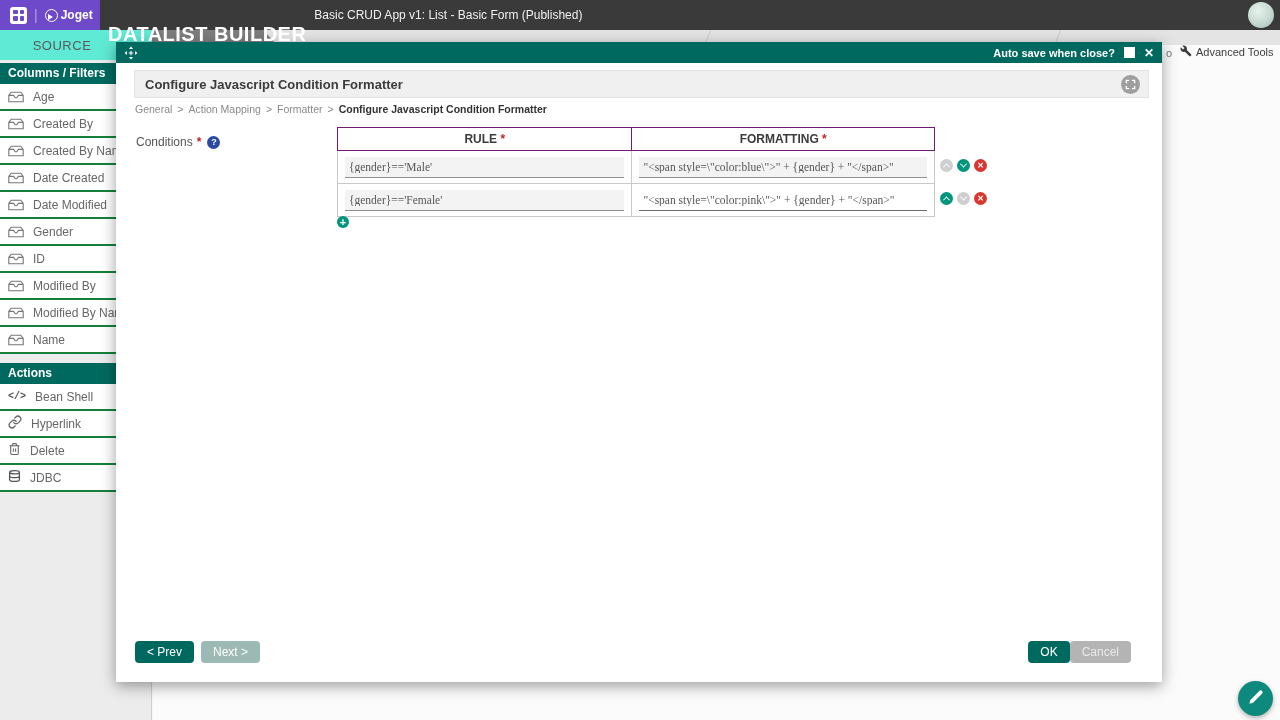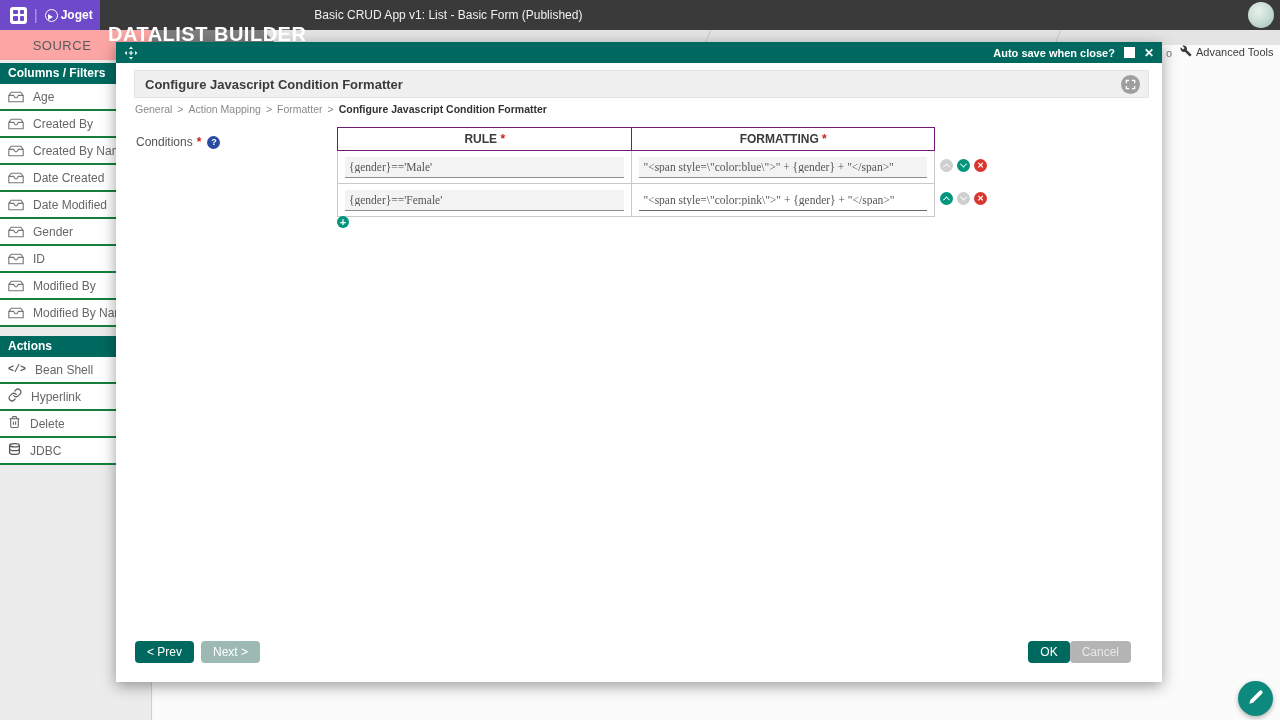--- a/index.html
+++ b/index.html
@@ -15,21 +15,21 @@
   .jogetlogo { display:flex; align-items:center; gap:3px; color:#fff; font-weight:bold; font-size:12px; }
   .jogetcircle { width:13px; height:13px; border:1.5px solid #fff; border-radius:50%; position:relative; }
   .jogetcircle:after { content:""; position:absolute; left:2px; top:4px; width:0; height:0; border-left:5px solid #fff; border-top:3px solid transparent; border-bottom:3px solid transparent; }
   .apptitle { color:#fff; font-size:20px; font-weight:bold; margin-left:8px; letter-spacing:0.5px; white-space:nowrap;margin-top:39px; }
   .appsubtitle { color:#f0f0f0; font-size:12px; margin-left:8px; white-space:nowrap; }
   .avatar { position:absolute; right:6px; top:2px; width:26px; height:26px; border-radius:50%;
             background:radial-gradient(circle at 40% 35%, #e7f2ec 0%, #c4d9d0 55%, #9dbbb1 100%); }
 
   
   .rail { position:absolute; left:0; top:30px; width:152px; height:690px; background:#ececec; border-right:1px solid #d0d0d0; }
-  .source-tab { position:absolute; left:0; top:30px; width:152px; height:30px; background:#fca5a5; display:flex; align-items:center; justify-content:center; padding-right:28px; color:#5a5a5a; font-size:13px; letter-spacing:0.5px; }
+  .source-tab { position:absolute; left:0; top:30px; width:152px; height:30px; background:#5eead4; display:flex; align-items:center; justify-content:center; padding-right:28px; color:#5a5a5a; font-size:13px; letter-spacing:0.5px; }
   .tabstrip { position:absolute; left:152px; top:30px; width:1128px; height:15px; background:#e4e4e4; overflow:hidden; }
   .tab-dark { position:absolute; left:0; top:0; width:125px; height:15px; background:#7d7d7d; clip-path:polygon(0 0, 89% 0, 100% 100%, 0 100%); }
   .tab-slash { position:absolute; top:-3px; width:1px; height:22px; background:#c9c9c9; transform:rotate(22deg); }
   .content-bg { position:absolute; left:153px; top:45px; width:1127px; height:675px; background:#fbfbfb; }
   .adv-tools { position:absolute; left:1180px; top:45px; display:flex; align-items:center; gap:4px; font-size:11px; color:#3c3c3c; z-index:5; }
   .partial-tab-text { position:absolute; left:1166px; top:47px; font-size:11px; color:#777; z-index:5; }
 
   
   .sidebar { position:absolute; left:0; top:63px; width:152px; background:#fff; z-index:2; }
   .sb-head { background:#00695f; color:#fff; font-weight:bold; font-size:12px; height:21px; line-height:21px; padding-left:8px; }
@@ -159,20 +159,26 @@
       <svg width="16" height="12" viewBox="0 0 20 14" fill="none" stroke="#777" stroke-width="1.4">
           <path d="M1 5 L4 1 H16 L19 5 V13 H1 Z M1 5 H7 L9 8 H11 L13 5 H19"></path>
         </svg>
       <span>Modified By</span>
     </div>
     <div class="sb-item">
       <svg width="16" height="12" viewBox="0 0 20 14" fill="none" stroke="#777" stroke-width="1.4">
           <path d="M1 5 L4 1 H16 L19 5 V13 H1 Z M1 5 H7 L9 8 H11 L13 5 H19"></path>
         </svg>
       <span>Modified By Name</span>
+    </div>
+    <div class="sb-item">
+      <svg width="16" height="12" viewBox="0 0 20 14" fill="none" stroke="#777" stroke-width="1.4">
+          <path d="M1 5 L4 1 H16 L19 5 V13 H1 Z M1 5 H7 L9 8 H11 L13 5 H19"></path>
+        </svg>
+      <span>Name</span>
     </div>
     <div class="sb-gap"></div>
     <div class="sb-head">Actions</div>
     <div class="sb-item">
       <span class="code-glyph">&lt;/&gt;</span>
       <span>Bean Shell</span>
     </div>
     <div class="sb-item">
       <span>
         <svg width="14" height="14" viewBox="0 0 24 24" fill="none" stroke="#666" stroke-width="2.2" stroke-linecap="round">

